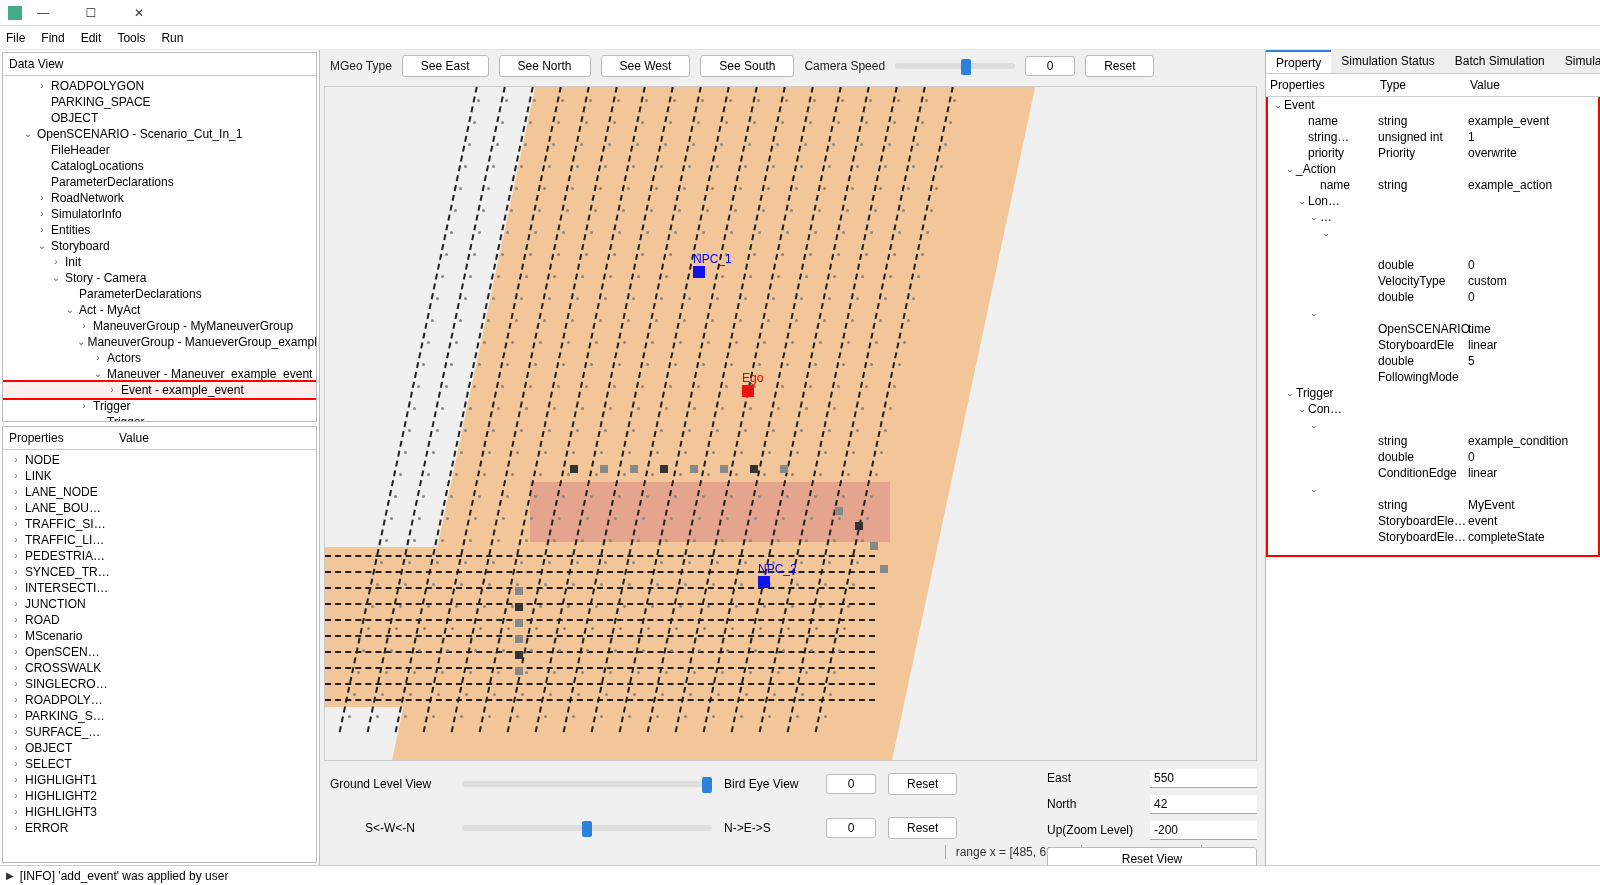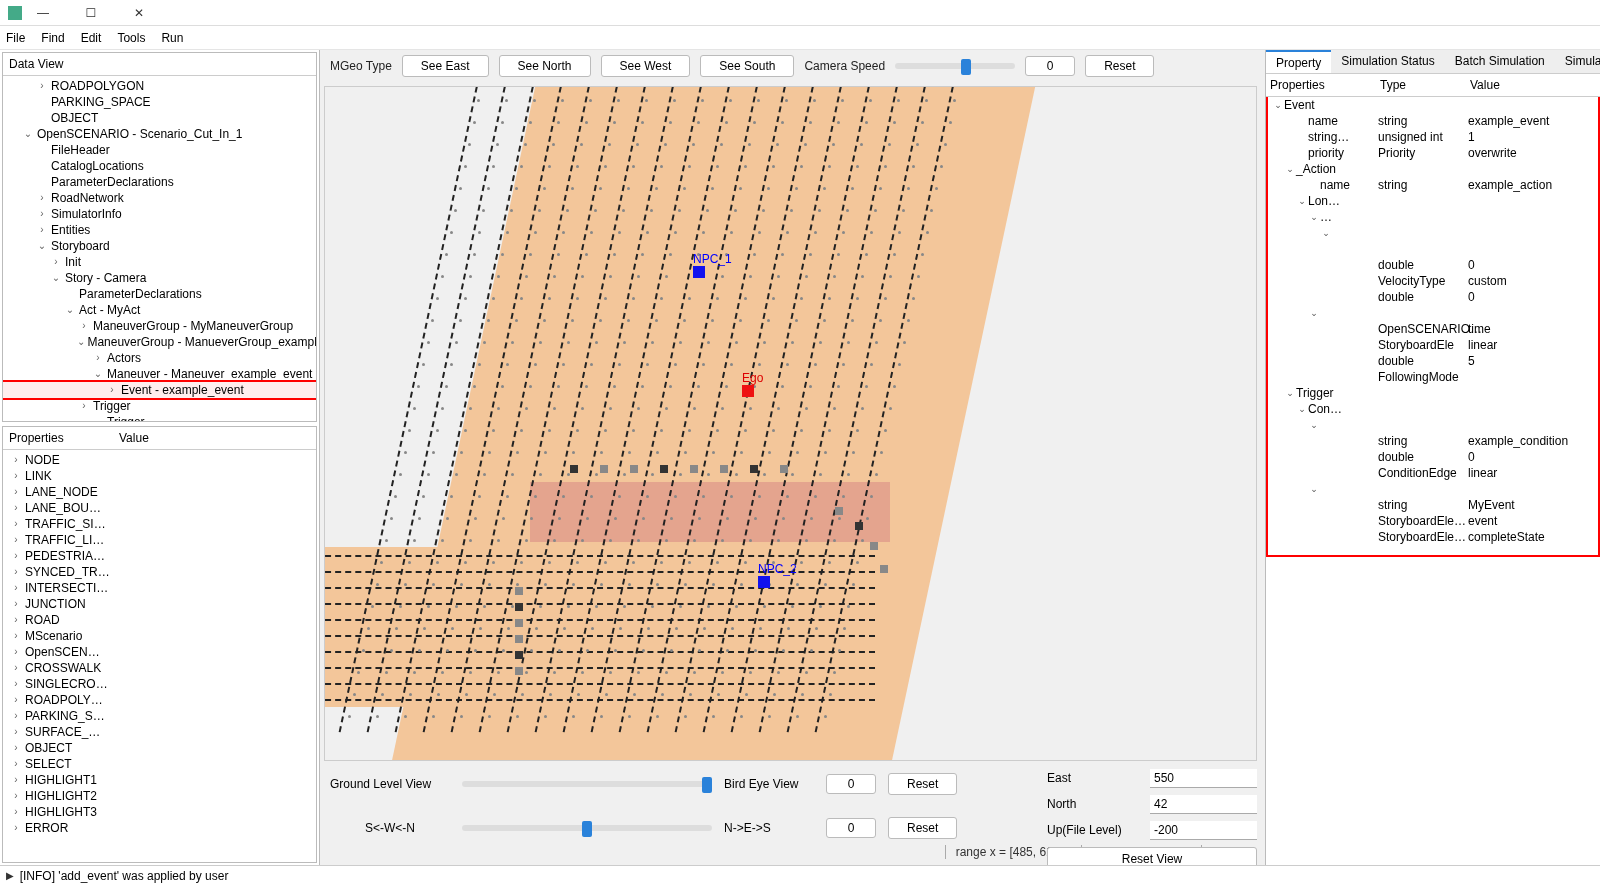--- a/index.html
+++ b/index.html
@@ -947,21 +947,21 @@
       <div class="side-inputs">
         <div class="irow">
             <div class="il">East</div>
             <div class="iv">550</div>
           </div>
         <div class="irow">
             <div class="il">North</div>
             <div class="iv">42</div>
           </div>
         <div class="irow">
-            <div class="il">Up(File Level)</div>
+            <div class="il">Up(Zoom Level)</div>
             <div class="iv">-200</div>
           </div>
         <div class="wide">Reset View</div>
       </div>
       <div class="rangebar">
         <span>range x = [485, 615]</span>
         <span>range y = [-4, 87]</span>
         <span>-110.0</span>
       </div>
     </div>

